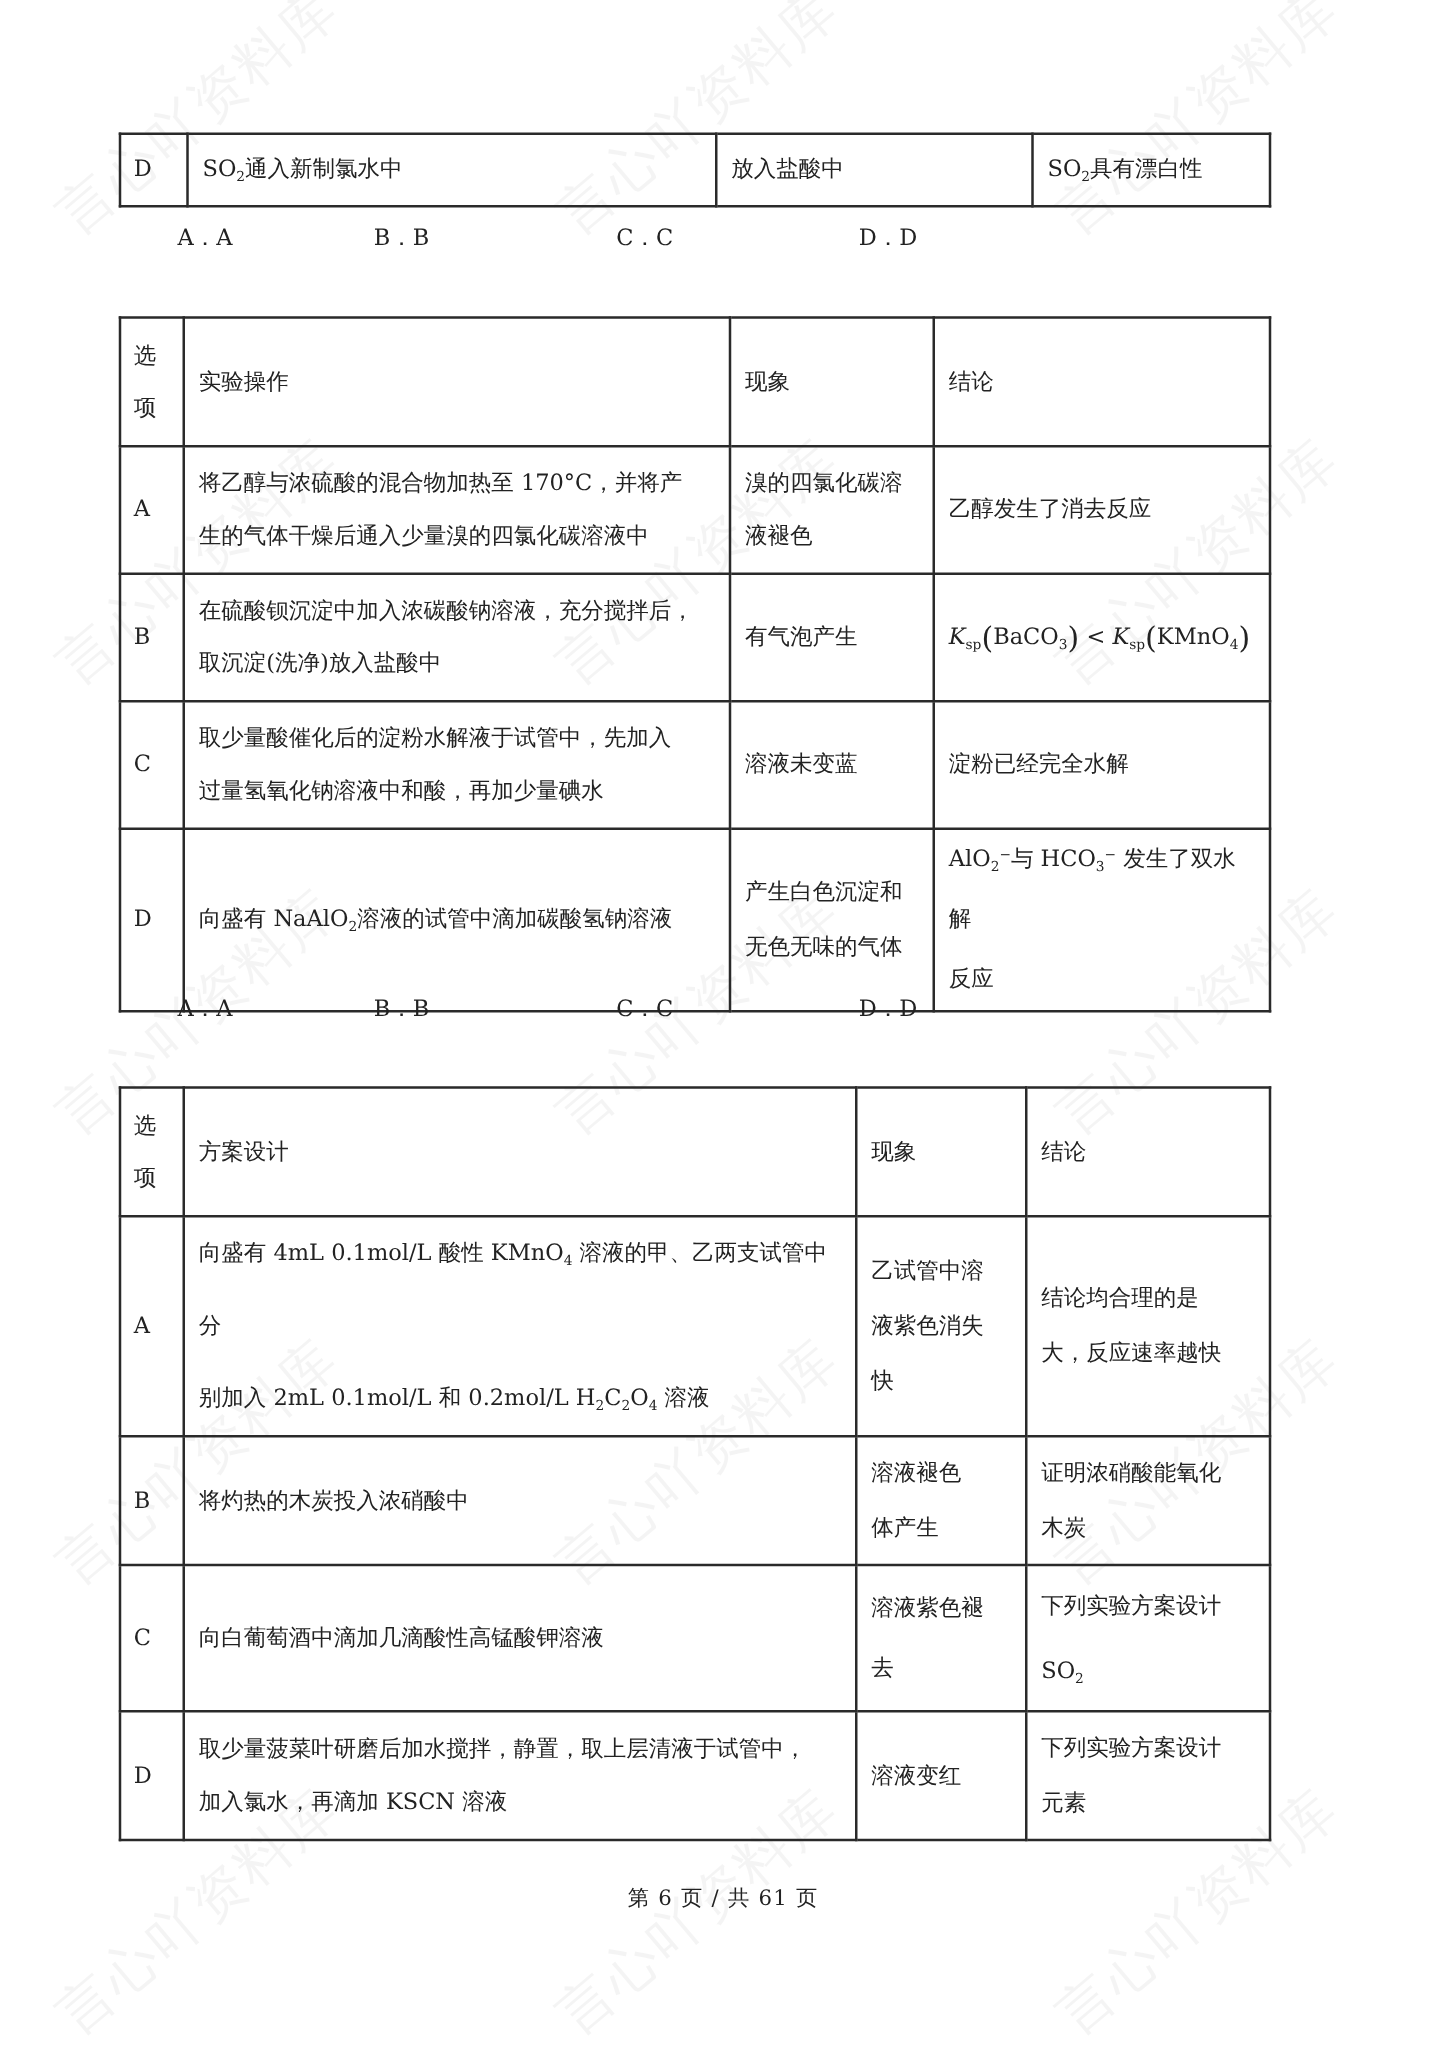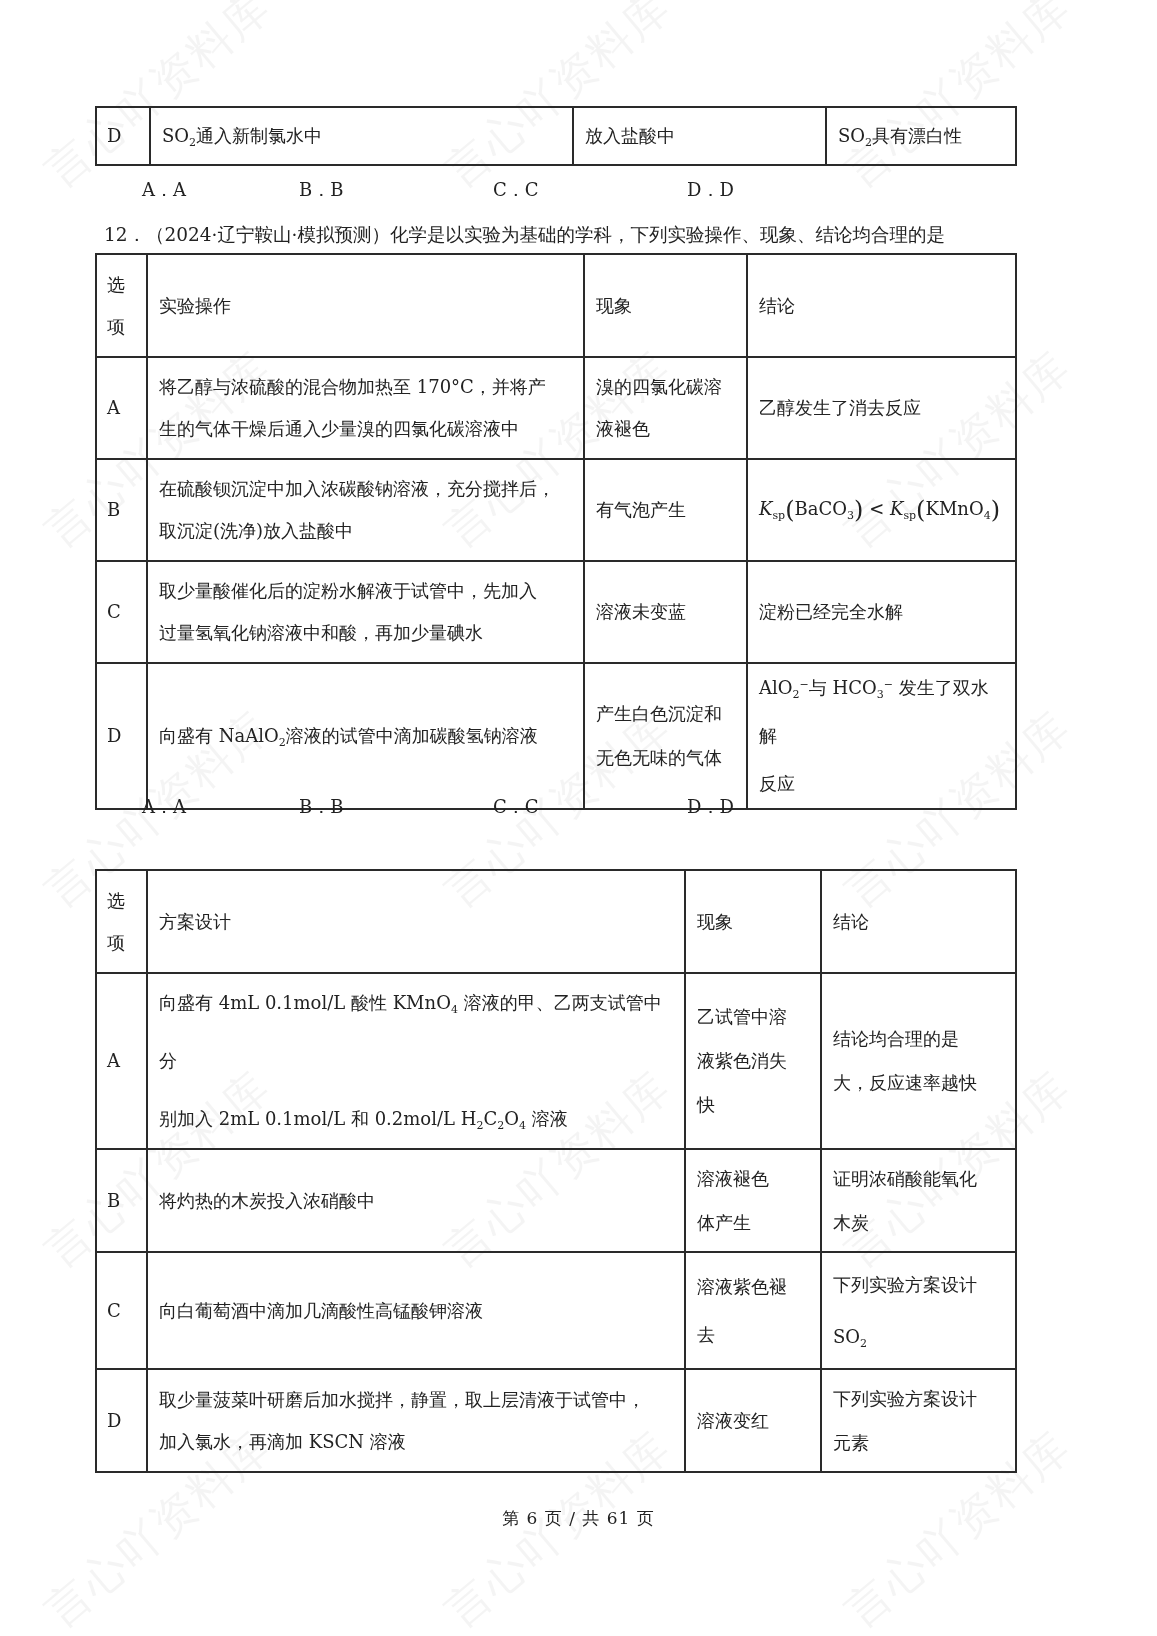--- a/index.html
+++ b/index.html
@@ -74,21 +74,20 @@
     </tr>
   </tbody>
     </table>
   <div class="choices" style="top:178px">
     <span style="left:0">A．A</span>
     <span style="left:157px">B．B</span>
     <span style="left:351px">C．C</span>
     <span style="left:545px">D．D</span>
   </div>
 
-  <div class="stem" style="top:222px">12．（2024·辽宁鞍山·模拟预测）化学是以实验为基础的学科，下列实验操作、现象、结论均合理的是</div>
   <table class="qtable" style="top:253px">
     <colgroup>
         <col style="width:51px">
         <col style="width:437px">
         <col style="width:163px">
         <col style="width:269px">
       </colgroup>
     <tbody>
         <tr style="height:103px">
       <td class="opt">

